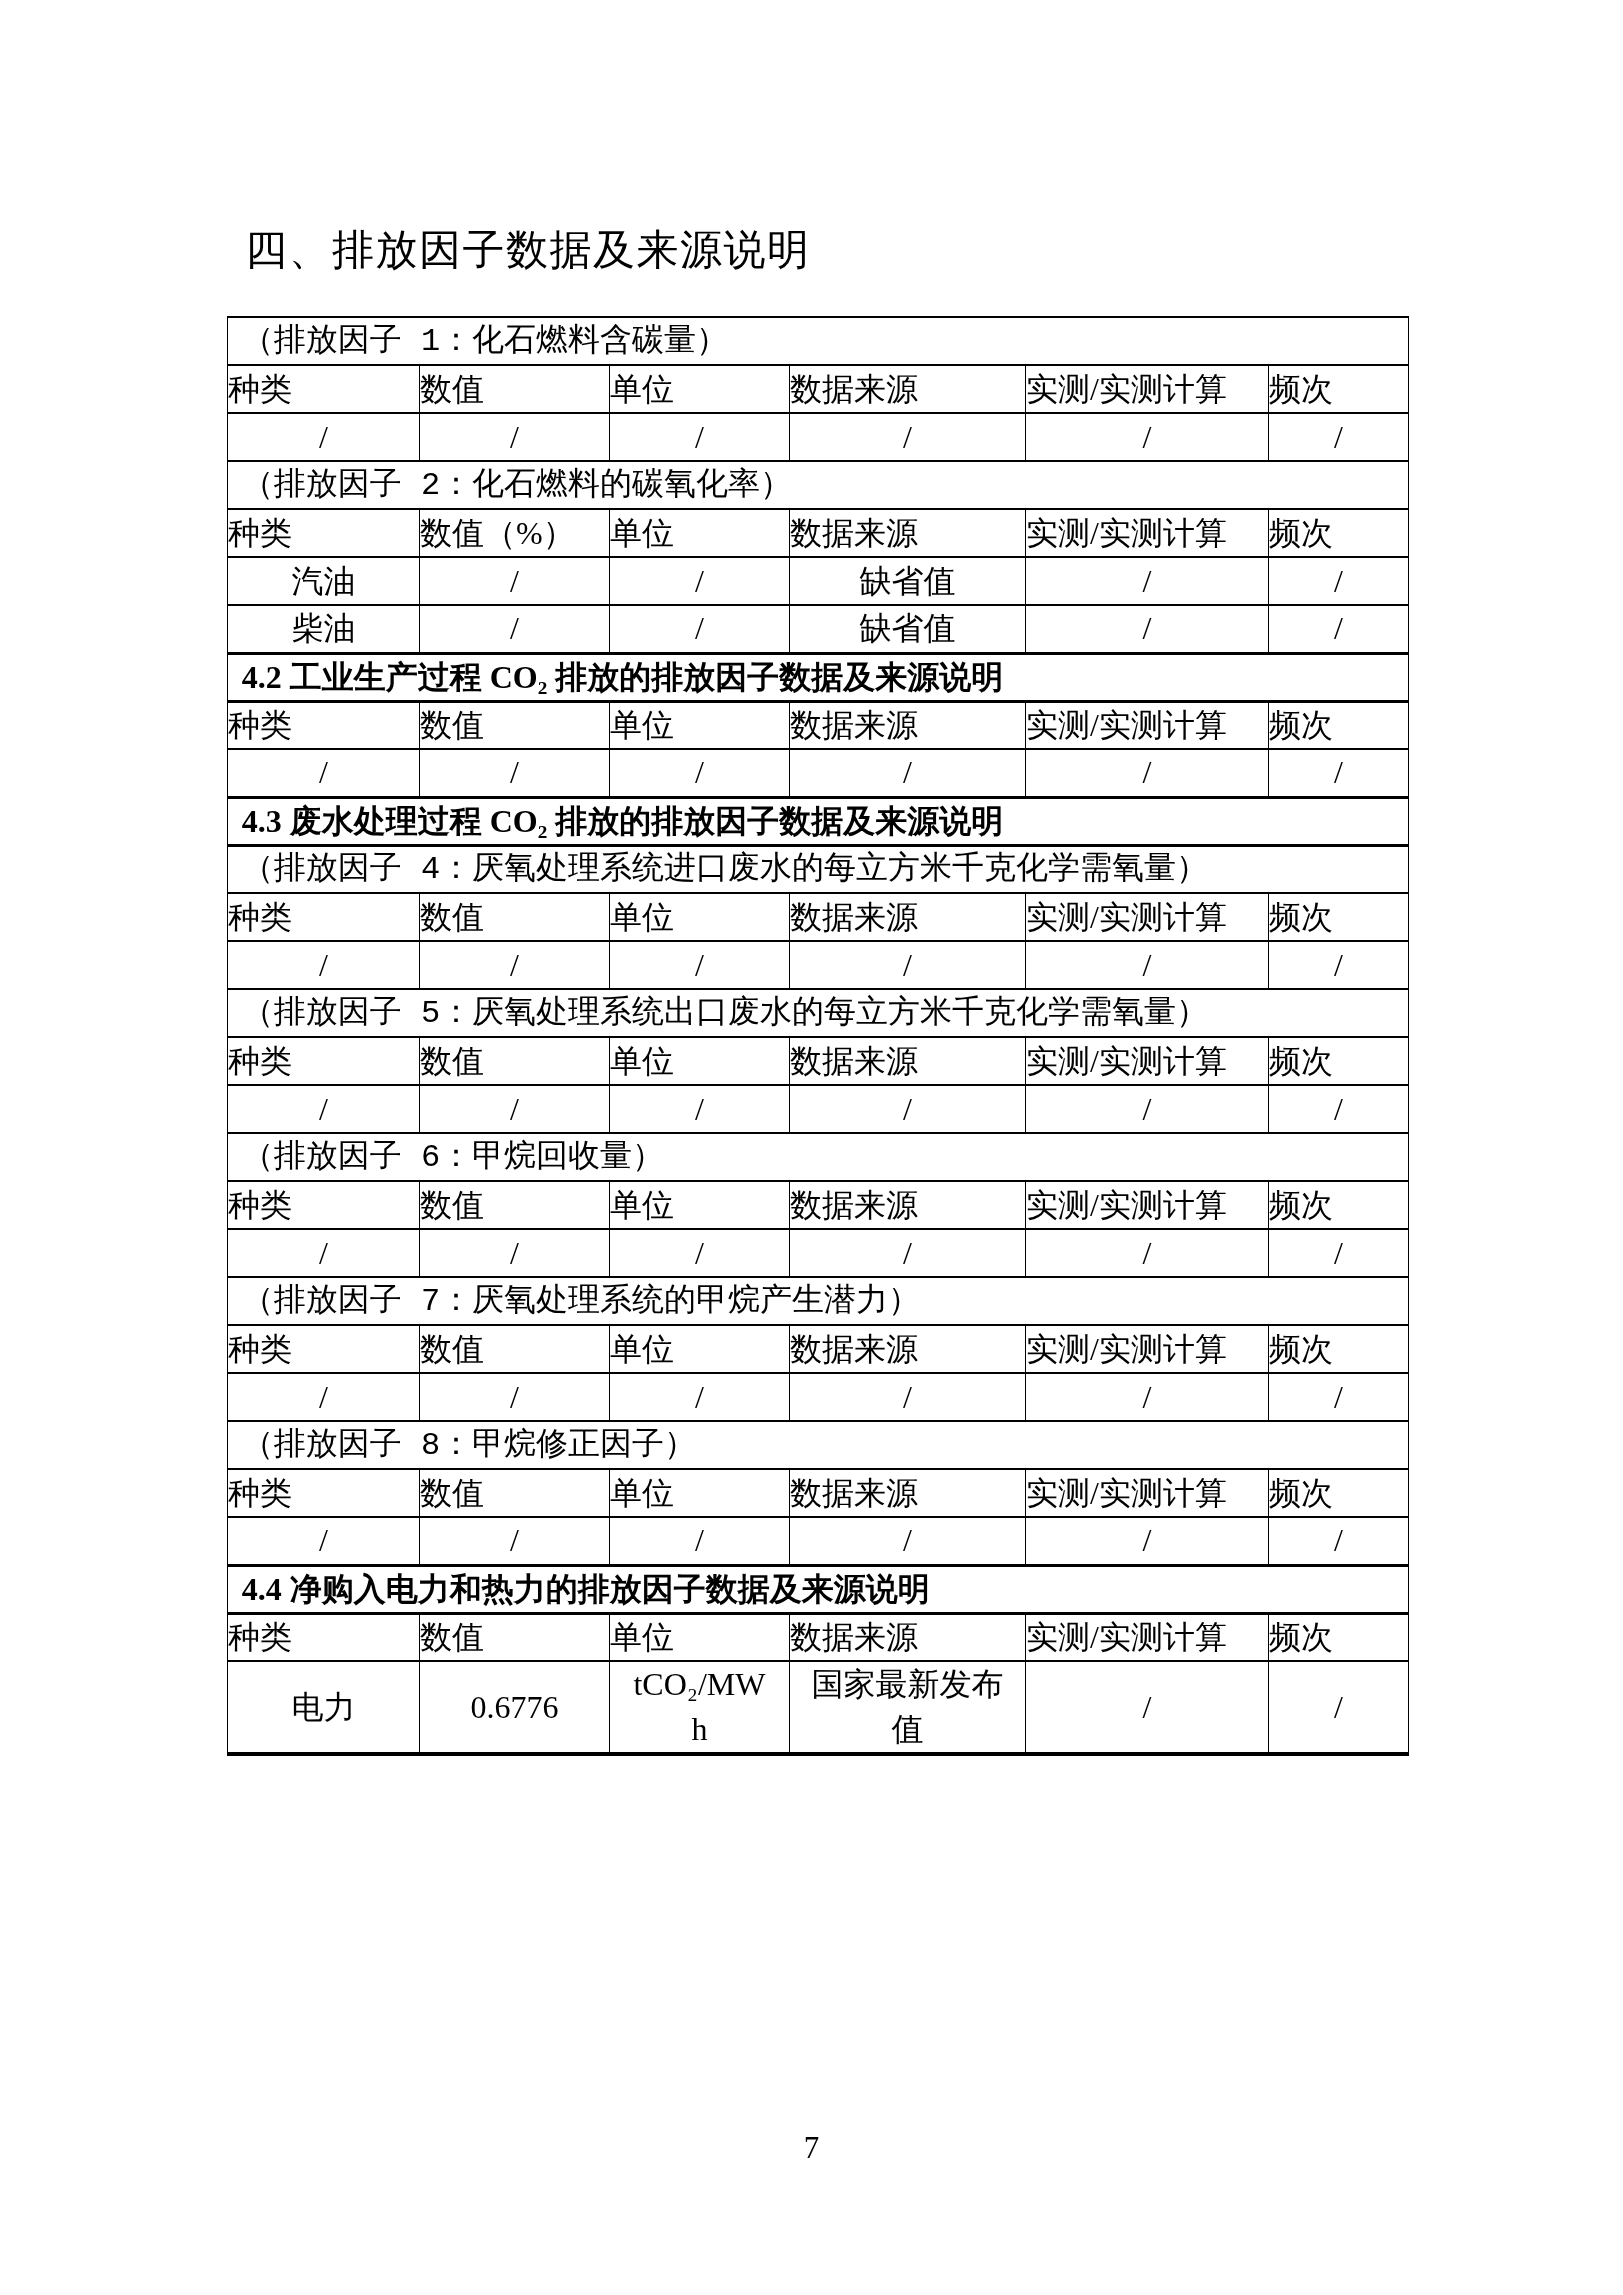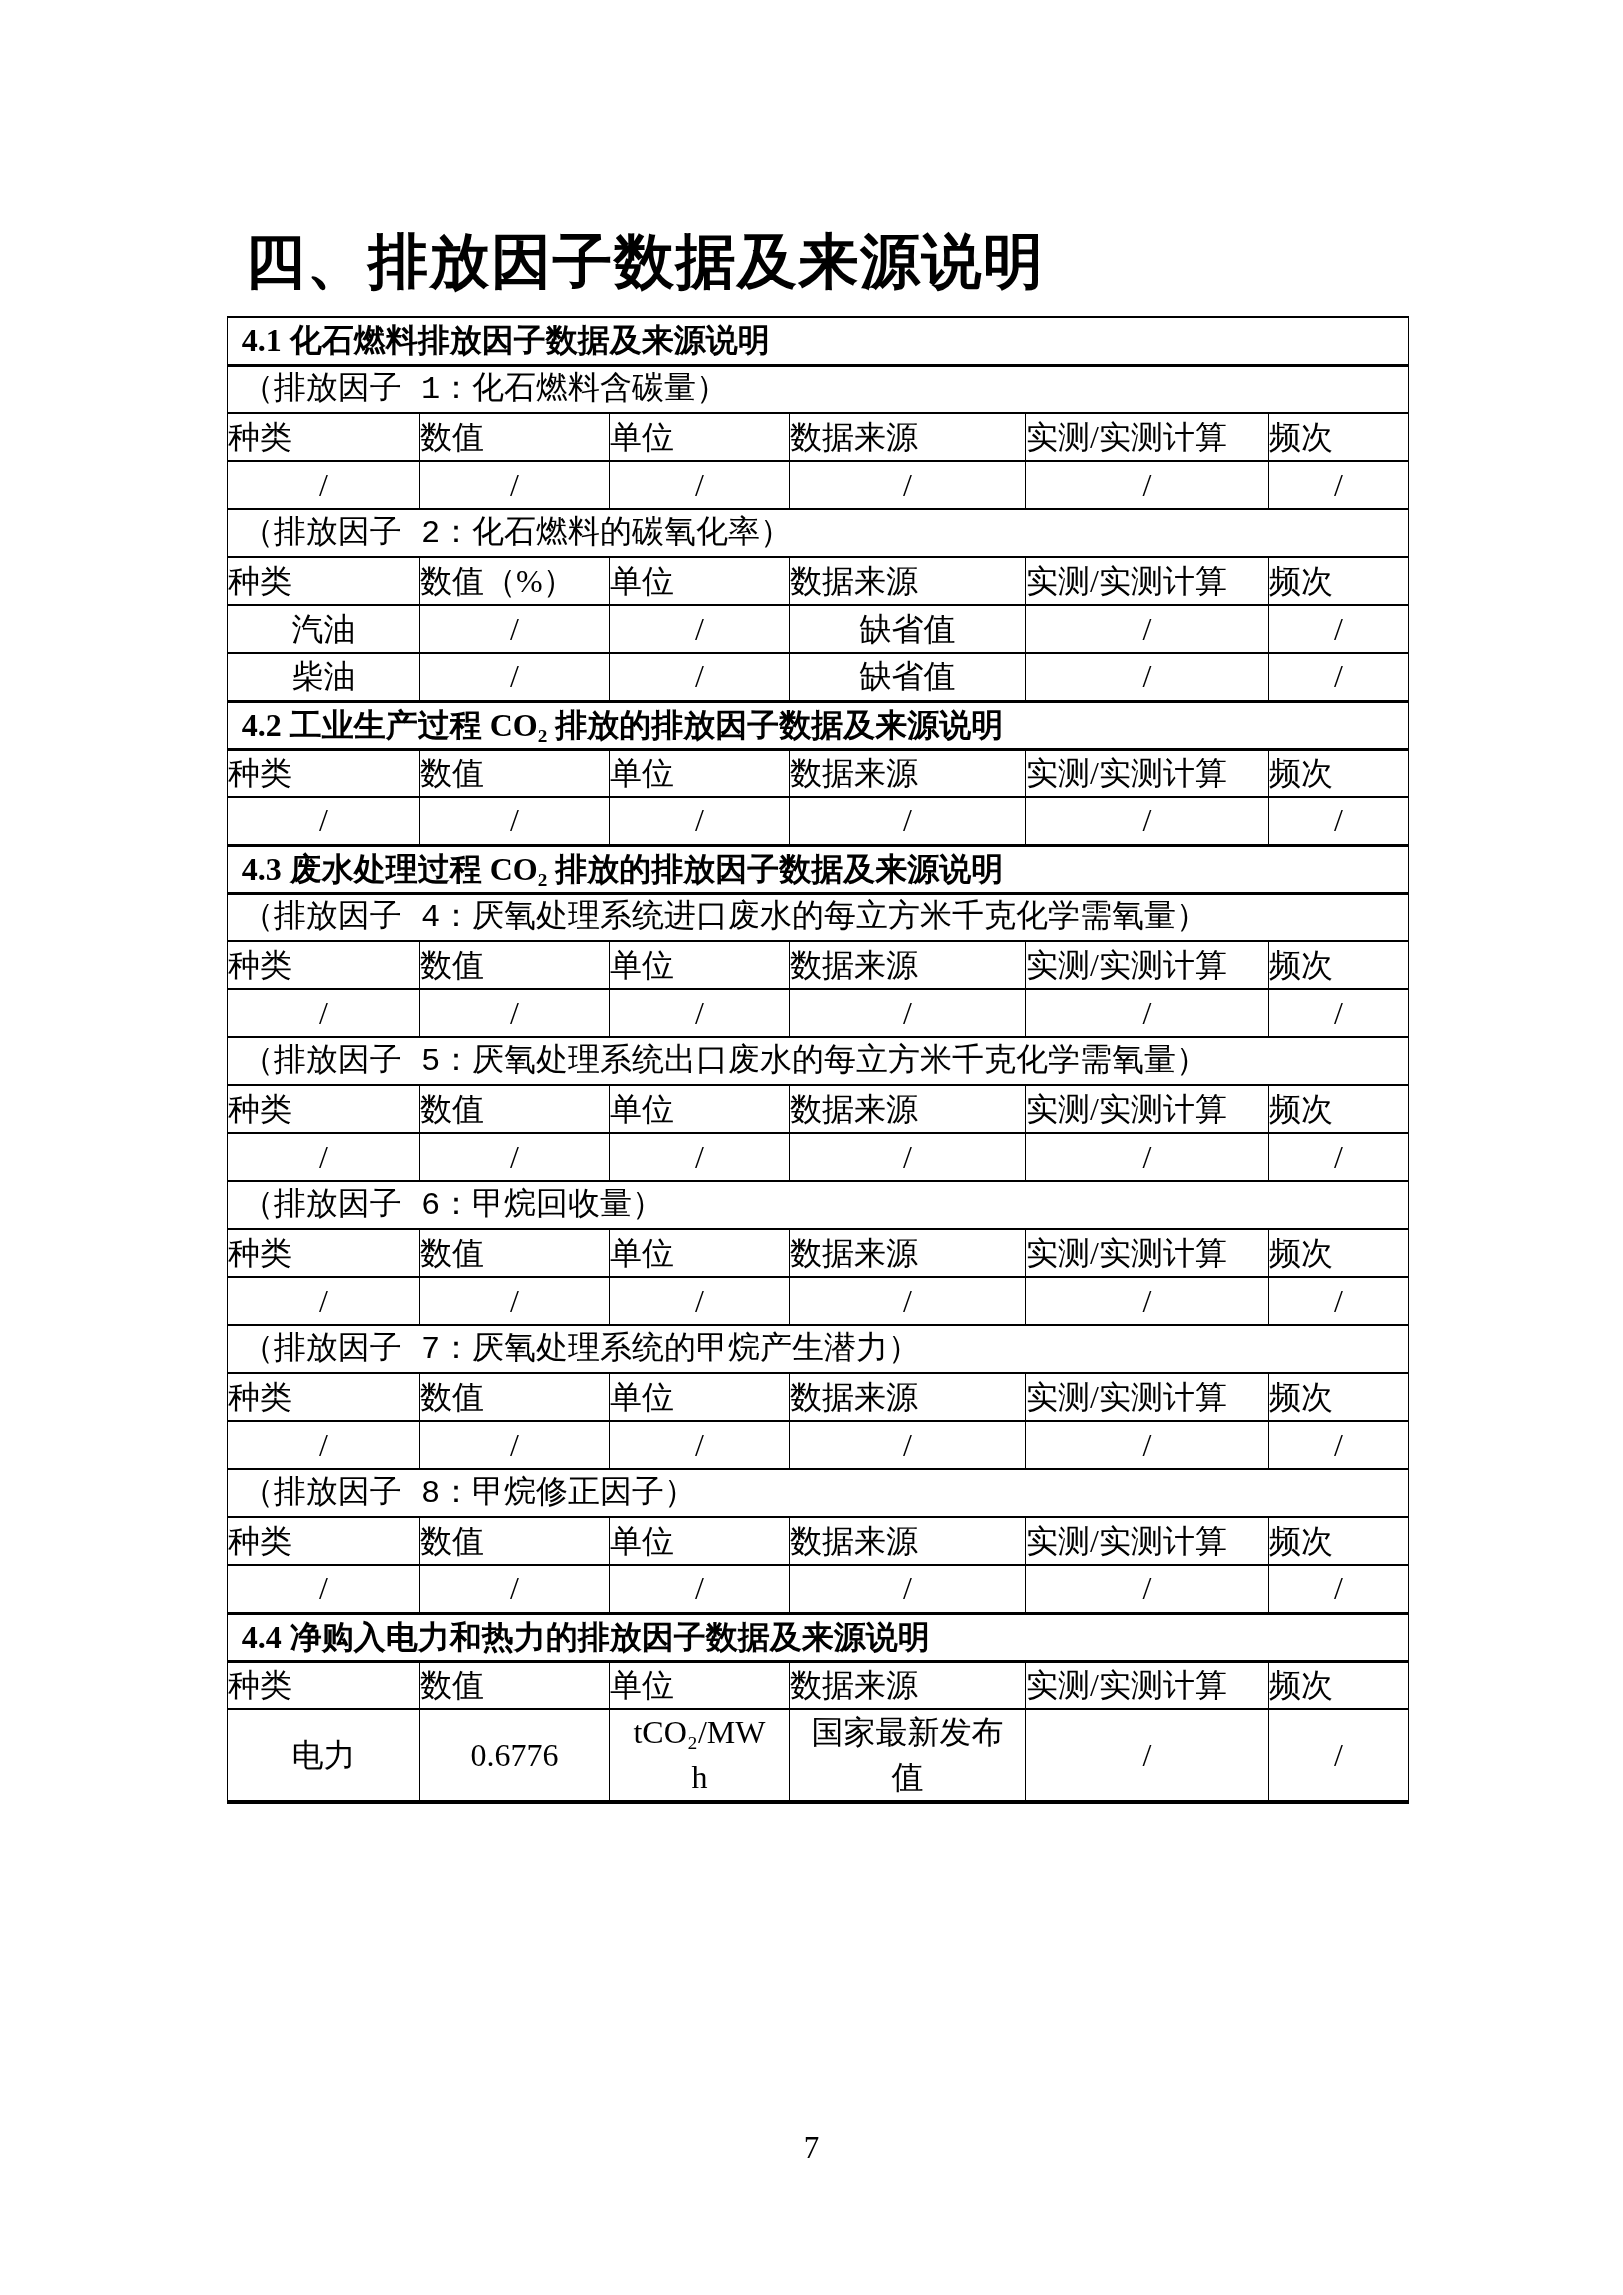--- a/index.html
+++ b/index.html
@@ -7,21 +7,21 @@
     position:relative;
     width:1623px;height:2295px;
     margin:0 auto;
     background:#ffffff;
     color:#000;
     font-family:"Liberation Serif","DejaVu Serif",serif;
     overflow:hidden;
   }
   .doc-title{
     position:absolute;left:245px;top:222px;
-    font-size:60px;font-weight:bold;letter-spacing:1.5px;
+    font-size:42px;font-weight:normal;letter-spacing:1.5px;
     white-space:nowrap;
   }
   table.factors{
     position:absolute;left:227px;top:316px;
     width:1181px;
     border-collapse:collapse;table-layout:fixed;
     border:1.5px solid #000;border-top-width:2.9px;border-bottom-width:4.4px;
   }
   table.factors td{
     border:1.5px solid #000;border-top-width:2.5px;border-bottom-width:2.5px;
@@ -57,25 +57,20 @@
   <table class="factors">
     <colgroup>
       <col style="width:192px">
       <col style="width:190px">
       <col style="width:180px">
       <col style="width:236px">
       <col style="width:243px">
       <col style="width:140px">
     </colgroup>
     <tbody id="factors-body">
-        <tr class="section-row">
-          <td colspan="6">
-            <span class="cw">4.1 化石燃料排放因子数据及来源说明</span>
-          </td>
-        </tr>
         <tr class="label-row">
           <td colspan="6">
             <span class="cw">（排放因子 1：化石燃料含碳量）</span>
           </td>
         </tr>
         <tr class="head-row">
           <td>
             <span class="cw">种类</span>
           </td>
           <td>

